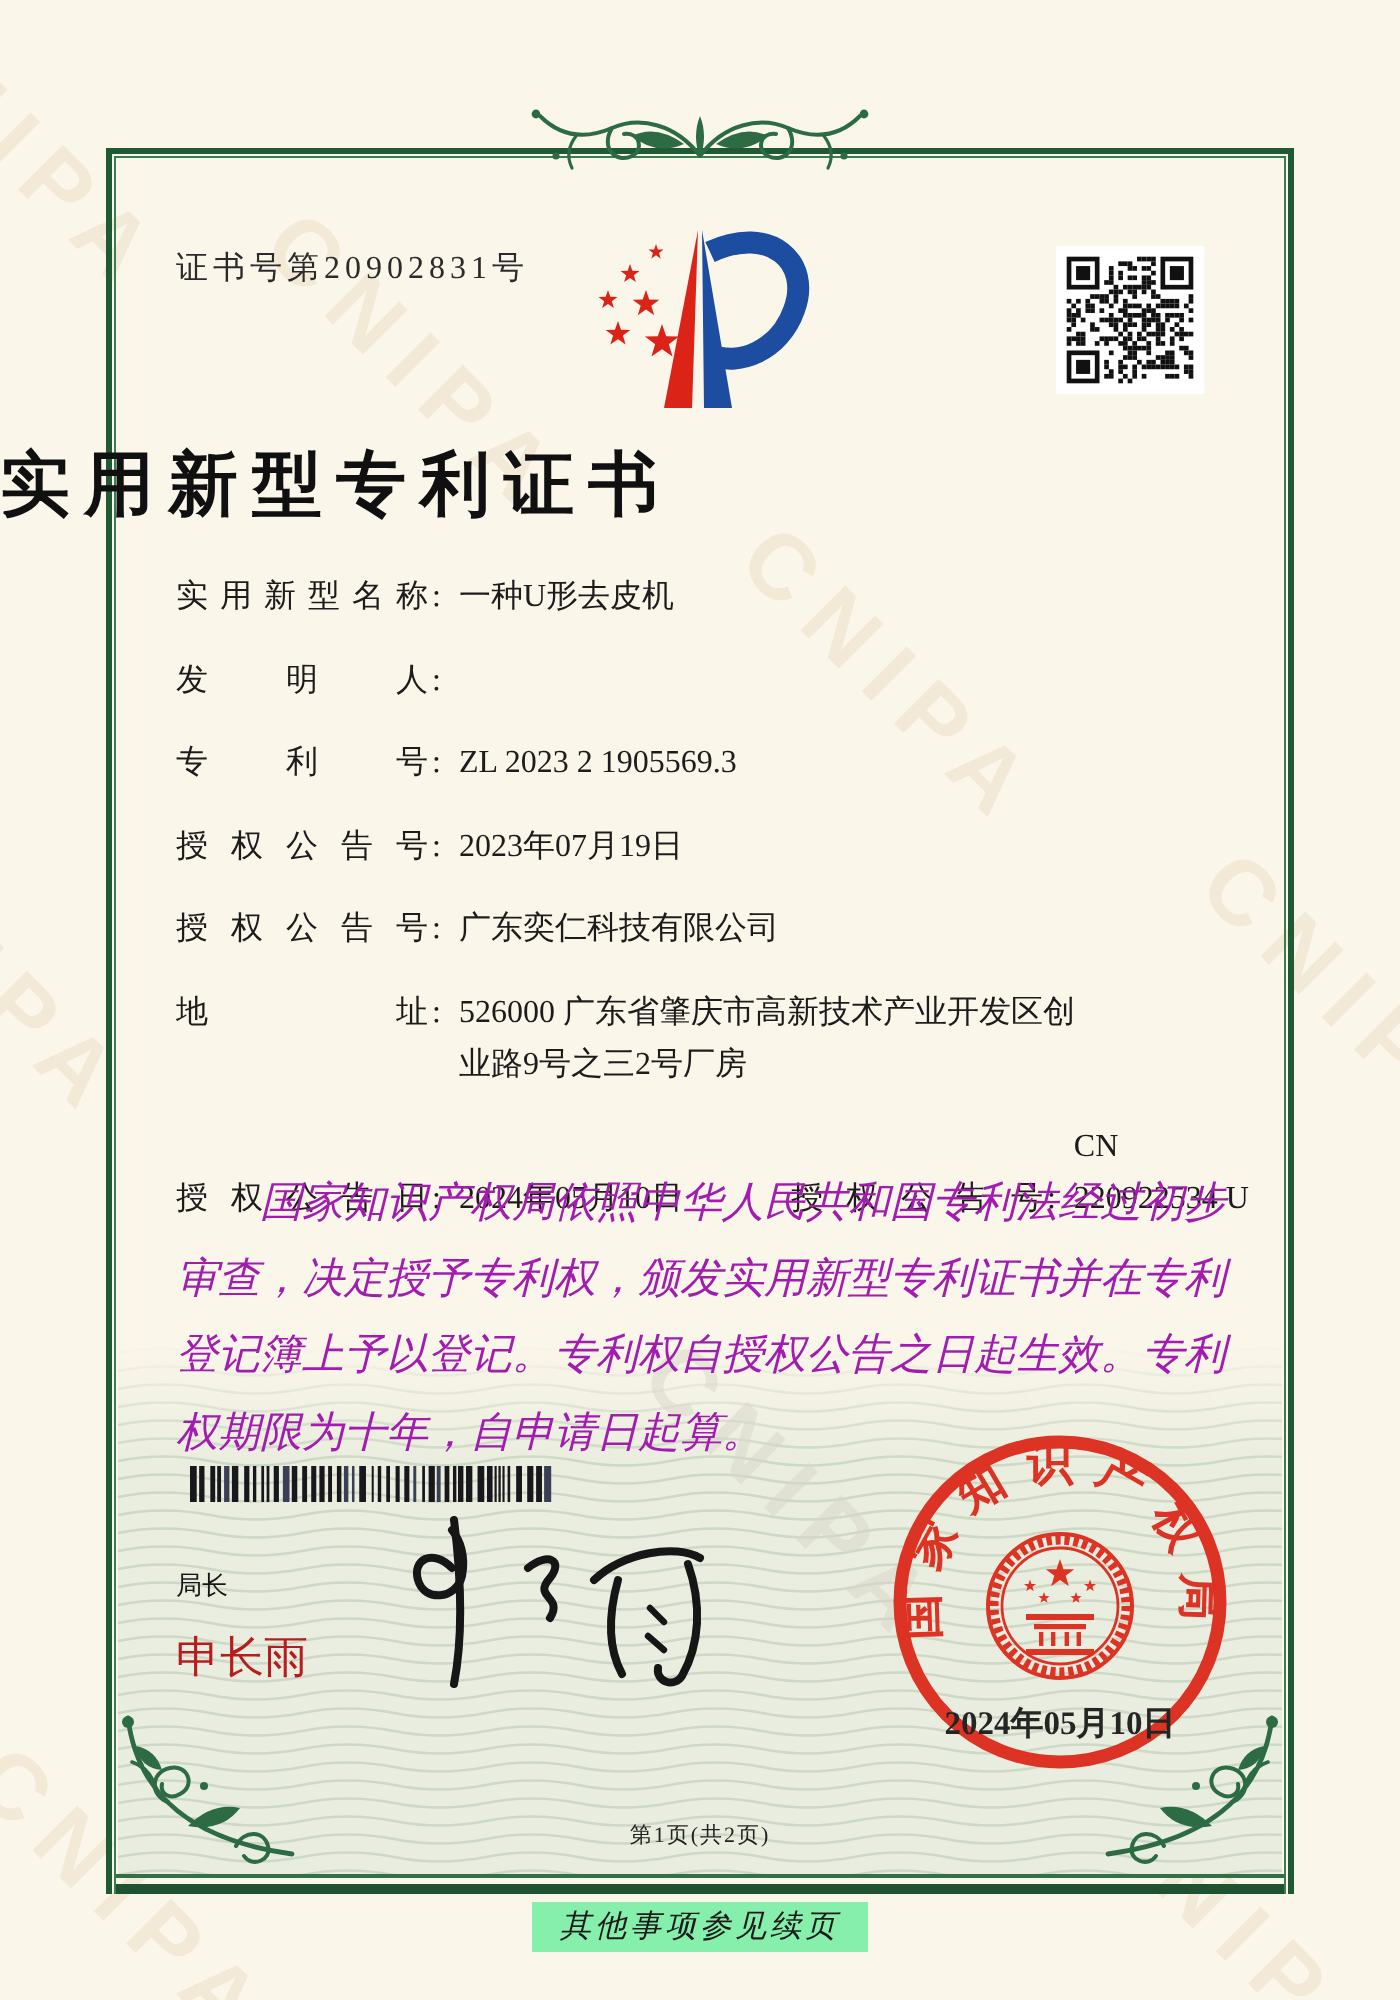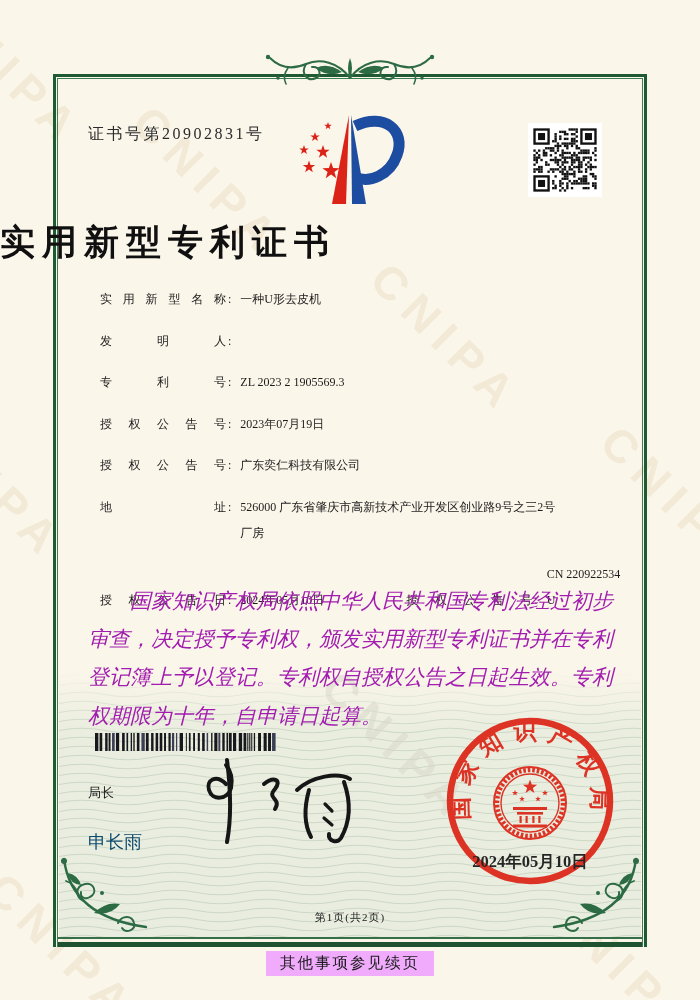--- a/index.html
+++ b/index.html
@@ -32,44 +32,44 @@
   .top-ornament{position:absolute;left:262px;top:48px;width:176px;height:46px;}
 
   
   .cert-no{position:absolute;left:88px;top:124px;font-size:16px;letter-spacing:2.5px;color:#2b2b2b;}
   .logo{position:absolute;left:293px;top:110px;width:115px;height:103px;}
   .qr{position:absolute;left:528px;top:123px;width:74px;height:74px;background:#ffffff;padding:3px;box-sizing:border-box;}
   .title{position:absolute;left:0;right:0;top:219px;text-align:left;
          font-size:35px;font-weight:bold;letter-spacing:7px;color:#101010;}
 
   
-  .fields{position:absolute;left:100px;top:286px;right:68px;font-size:12px;color:#1c1c1c;}
+  .fields{position:absolute;left:88px;top:286px;right:68px;font-size:16px;color:#1c1c1c;}
   .f-row{display:flex;align-items:flex-start;line-height:26px;margin-bottom:15.5px;}
   .f-label{flex:0 0 126px;text-align:justify;text-align-last:justify;}
   .f-colon{margin:0 9px 0 2px;}
   .f-value{flex:1;}
   .f-value.address{max-width:322px;flex:0 1 auto;}
   .grant-row{display:flex;align-items:flex-end;line-height:26px;}
   .grant-row .f-value.date{flex:0 0 152px;}
   .grant-row .f-label.second{margin-left:14px;}
 
   
   .paras{position:absolute;left:88px;right:74px;top:582px;font-size:21px;font-style:italic;
          color:#a21caf;line-height:1.82;}
   .paras p{margin:0 0 9px 0;text-indent:2em;}
 
   
   .barcode{position:absolute;left:95px;top:733px;width:183px;height:18px;}
   .director-title{position:absolute;left:88px;top:784px;font-size:13px;color:#161616;}
-  .director-name{position:absolute;left:88px;top:814px;font-size:18px;color:#0c4a6e;margin-top:16px;}
+  .director-name{position:absolute;left:88px;top:814px;font-size:22px;color:#b91c1c;}
   .signature{position:absolute;left:192px;top:754px;width:180px;height:92px;}
   .seal{position:absolute;left:438px;top:707px;width:184px;height:188px;opacity:.95;}
   .page-no{position:absolute;left:0;right:0;top:910px;text-align:center;font-size:11px;color:#222;letter-spacing:1px;}
   .note-wrap{position:absolute;left:0;right:0;top:951px;text-align:center;}
-  .note{display:inline-block;background:#f0abfc;padding:2px 14px;font-size:15.5px;letter-spacing:2px;color:#1b1b1b;}
+  .note{display:inline-block;background:#86efac;padding:2px 14px;font-size:15.5px;letter-spacing:2px;color:#1b1b1b;font-style:italic;}
 </style>
 </head>
 <body>
 
 <div class="page">
 
   <span class="wm" style="left:-40px;top:-15px">CNIPA</span>
   <span class="wm" style="left:160px;top:95px">CNIPA</span>
   <span class="wm" style="left:398px;top:252px">CNIPA</span>
   <span class="wm" style="left:628px;top:415px">CNIPA</span>

